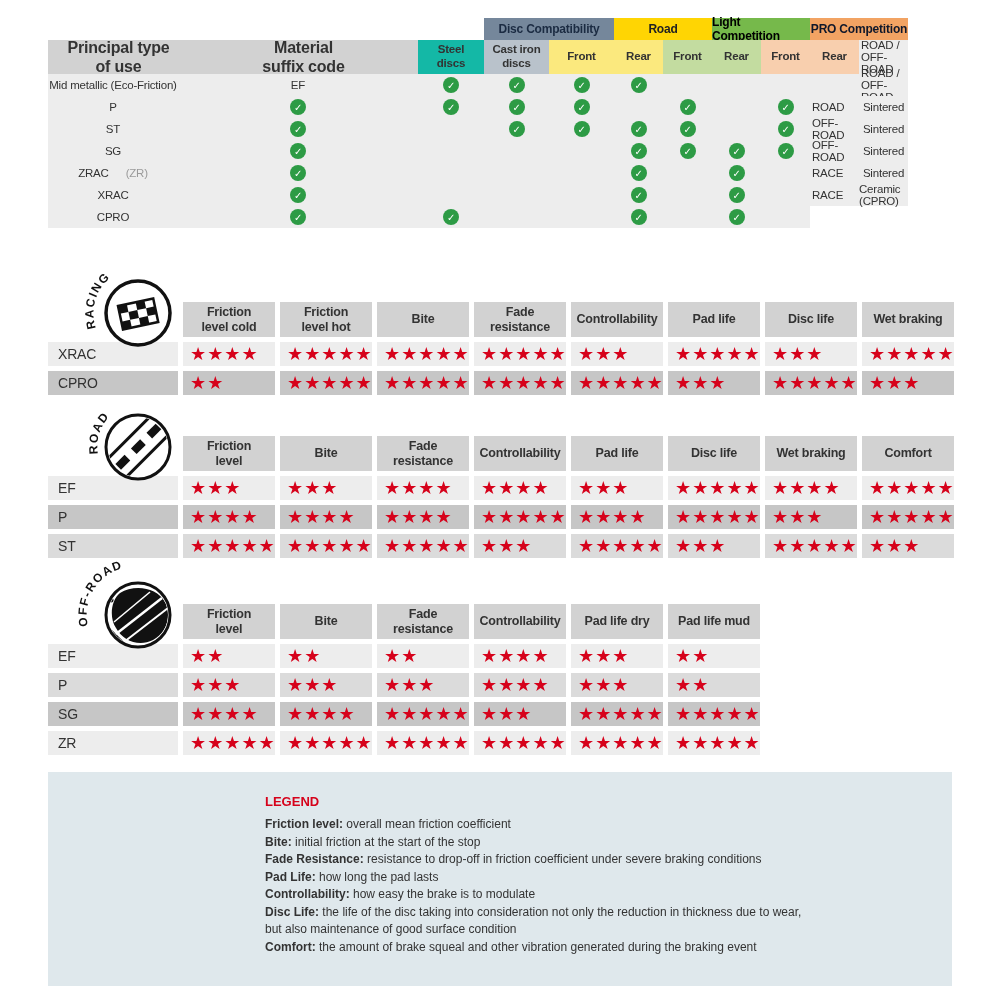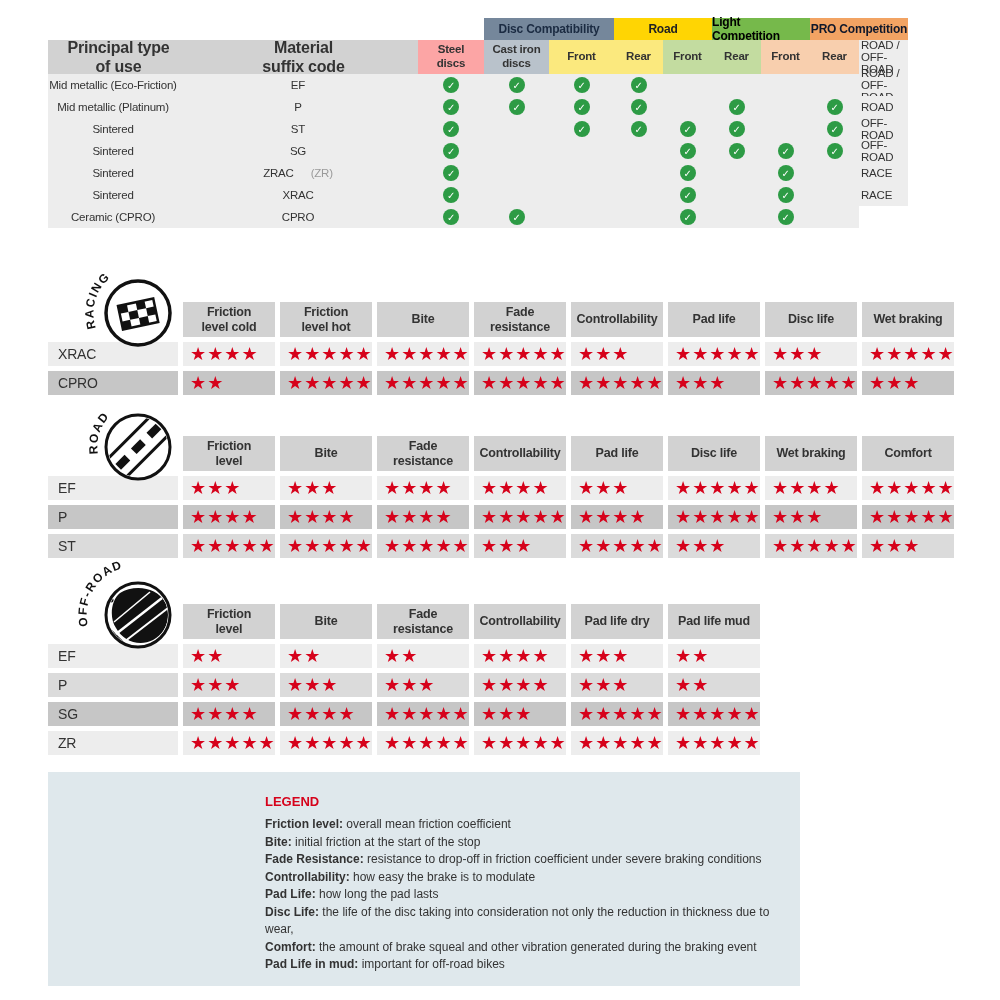--- a/index.html
+++ b/index.html
@@ -41,41 +41,41 @@
     text-align:center;font-weight:700;font-size:12.5px;line-height:1.15;white-space:pre-line;letter-spacing:-.2px;}
   .rt-label{display:flex;align-items:center;padding-left:10px;font-size:14px;letter-spacing:-.2px;}
   .rt-stars{display:flex;align-items:center;padding-left:7px;}
   .stars{color:var(--star-red);font-size:18px;letter-spacing:1px;line-height:1;
     font-family:"DejaVu Sans",sans-serif;}
   .shade-light{background:var(--row-light);}
   .shade-medium{background:var(--row-medium);}
   .shade-dark{background:var(--row-dark);}
 
   
-  #legend{position:absolute;left:48px;top:772px;width:752px;height:214px;background:var(--legend-bg);}
+  #legend{position:absolute;left:48px;top:772px;width:904px;height:214px;background:var(--legend-bg);}
   .lg-title{color:var(--star-red);font-weight:700;font-size:13px;margin:22px 0 7px 217px;}
   .lg-line{margin-left:217px;font-size:12px;line-height:17.5px;color:#333;}
   .lg-term{font-weight:700;margin-top:32px;}
 
   .icon-label{font-weight:700;font-size:12px;letter-spacing:1.5px;fill:#111;}
 </style>
 </head>
 <body>
 
 <div id="top-table">
     <div class="tt-spacer" style="grid-column: 1 / span 3;"></div>
     <div class="tt-group" style="background: rgb(117, 135, 155); color: rgb(27, 43, 66);">Disc Compatibility</div>
     <div class="tt-group" style="background: rgb(255, 213, 3); color: rgb(34, 34, 34);">Road</div>
     <div class="tt-group" style="background: rgb(118, 185, 75); color: #000000;">Light Competition</div>
     <div class="tt-group" style="background: rgb(242, 163, 99); color: #0f172a;">PRO Competition</div>
     <div class="tt-head">Principal type
 of use</div>
     <div class="tt-head">Material
 suffix code</div>
-    <div class="tt-sub" style="background: #fca5a5;">Steel
+    <div class="tt-sub" style="background: #14b8a6;">Steel
 discs</div>
     <div class="tt-sub" style="background: rgb(185, 194, 203);">Cast iron
 discs</div>
     <div class="tt-sub" style="background: rgb(251, 233, 126);">Front</div>
     <div class="tt-sub" style="background: rgb(251, 233, 126);">Rear</div>
     <div class="tt-sub" style="background: rgb(195, 220, 160);">Front</div>
     <div class="tt-sub" style="background: rgb(195, 220, 160);">Rear</div>
     <div class="tt-sub" style="background: rgb(248, 207, 174);">Front</div>
     <div class="tt-sub" style="background: rgb(248, 207, 174);">Rear</div>
     <div class="tt-cell tt-use">ROAD / OFF-ROAD</div>
@@ -93,21 +93,20 @@
       <span class="check">✓</span>
     </div>
     <div class="tt-cell tt-check">
       <span class="check">✓</span>
     </div>
     <div class="tt-cell tt-check"></div>
     <div class="tt-cell tt-check"></div>
     <div class="tt-cell tt-check"></div>
     <div class="tt-cell tt-check"></div>
     <div class="tt-cell tt-use">ROAD / OFF-ROAD</div>
-    <div class="tt-cell tt-tech">Mid metallic (Platinum)</div>
     <div class="tt-cell tt-suffix">
       <span>P</span>
     </div>
     <div class="tt-cell tt-check">
       <span class="check">✓</span>
     </div>
     <div class="tt-cell tt-check">
       <span class="check">✓</span>
     </div>
     <div class="tt-cell tt-check">
@@ -540,19 +539,19 @@
       </div>
     </div>
 </div>
 
 <div id="legend">
   <div class="lg-title">LEGEND</div>
   <div id="legend-items">
       <div class="lg-line"><span class="lg-term">Friction level: </span><span class="lg-text">overall mean friction coefficient</span></div>
       <div class="lg-line"><span class="lg-term">Bite: </span><span class="lg-text">initial friction at the start of the stop</span></div>
       <div class="lg-line"><span class="lg-term">Fade Resistance: </span><span class="lg-text">resistance to drop-off in friction coefficient under severe braking conditions</span></div>
+      <div class="lg-line"><span class="lg-term">Pad Life: </span><span class="lg-text">how long the pad lasts</span></div>
       <div class="lg-line"><span class="lg-term">Controllability: </span><span class="lg-text">how easy the brake is to modulate</span></div>
-      <div class="lg-line"><span class="lg-term">Pad Life: </span><span class="lg-text">how long the pad lasts</span></div>
       <div class="lg-line"><span class="lg-term">Disc Life: </span><span class="lg-text">the life of the disc taking into consideration not only the reduction in thickness due to wear,</span></div>
+      <div class="lg-line"><span class="lg-text">but also maintenance of good surface condition</span></div>
       <div class="lg-line"><span class="lg-term">Comfort: </span><span class="lg-text">the amount of brake squeal and other vibration generated during the braking event</span></div>
-      <div class="lg-line"><span class="lg-term">Pad Life in mud: </span><span class="lg-text">important for off-road bikes</span></div>
     </div>
 </div>
 
 </body></html>

